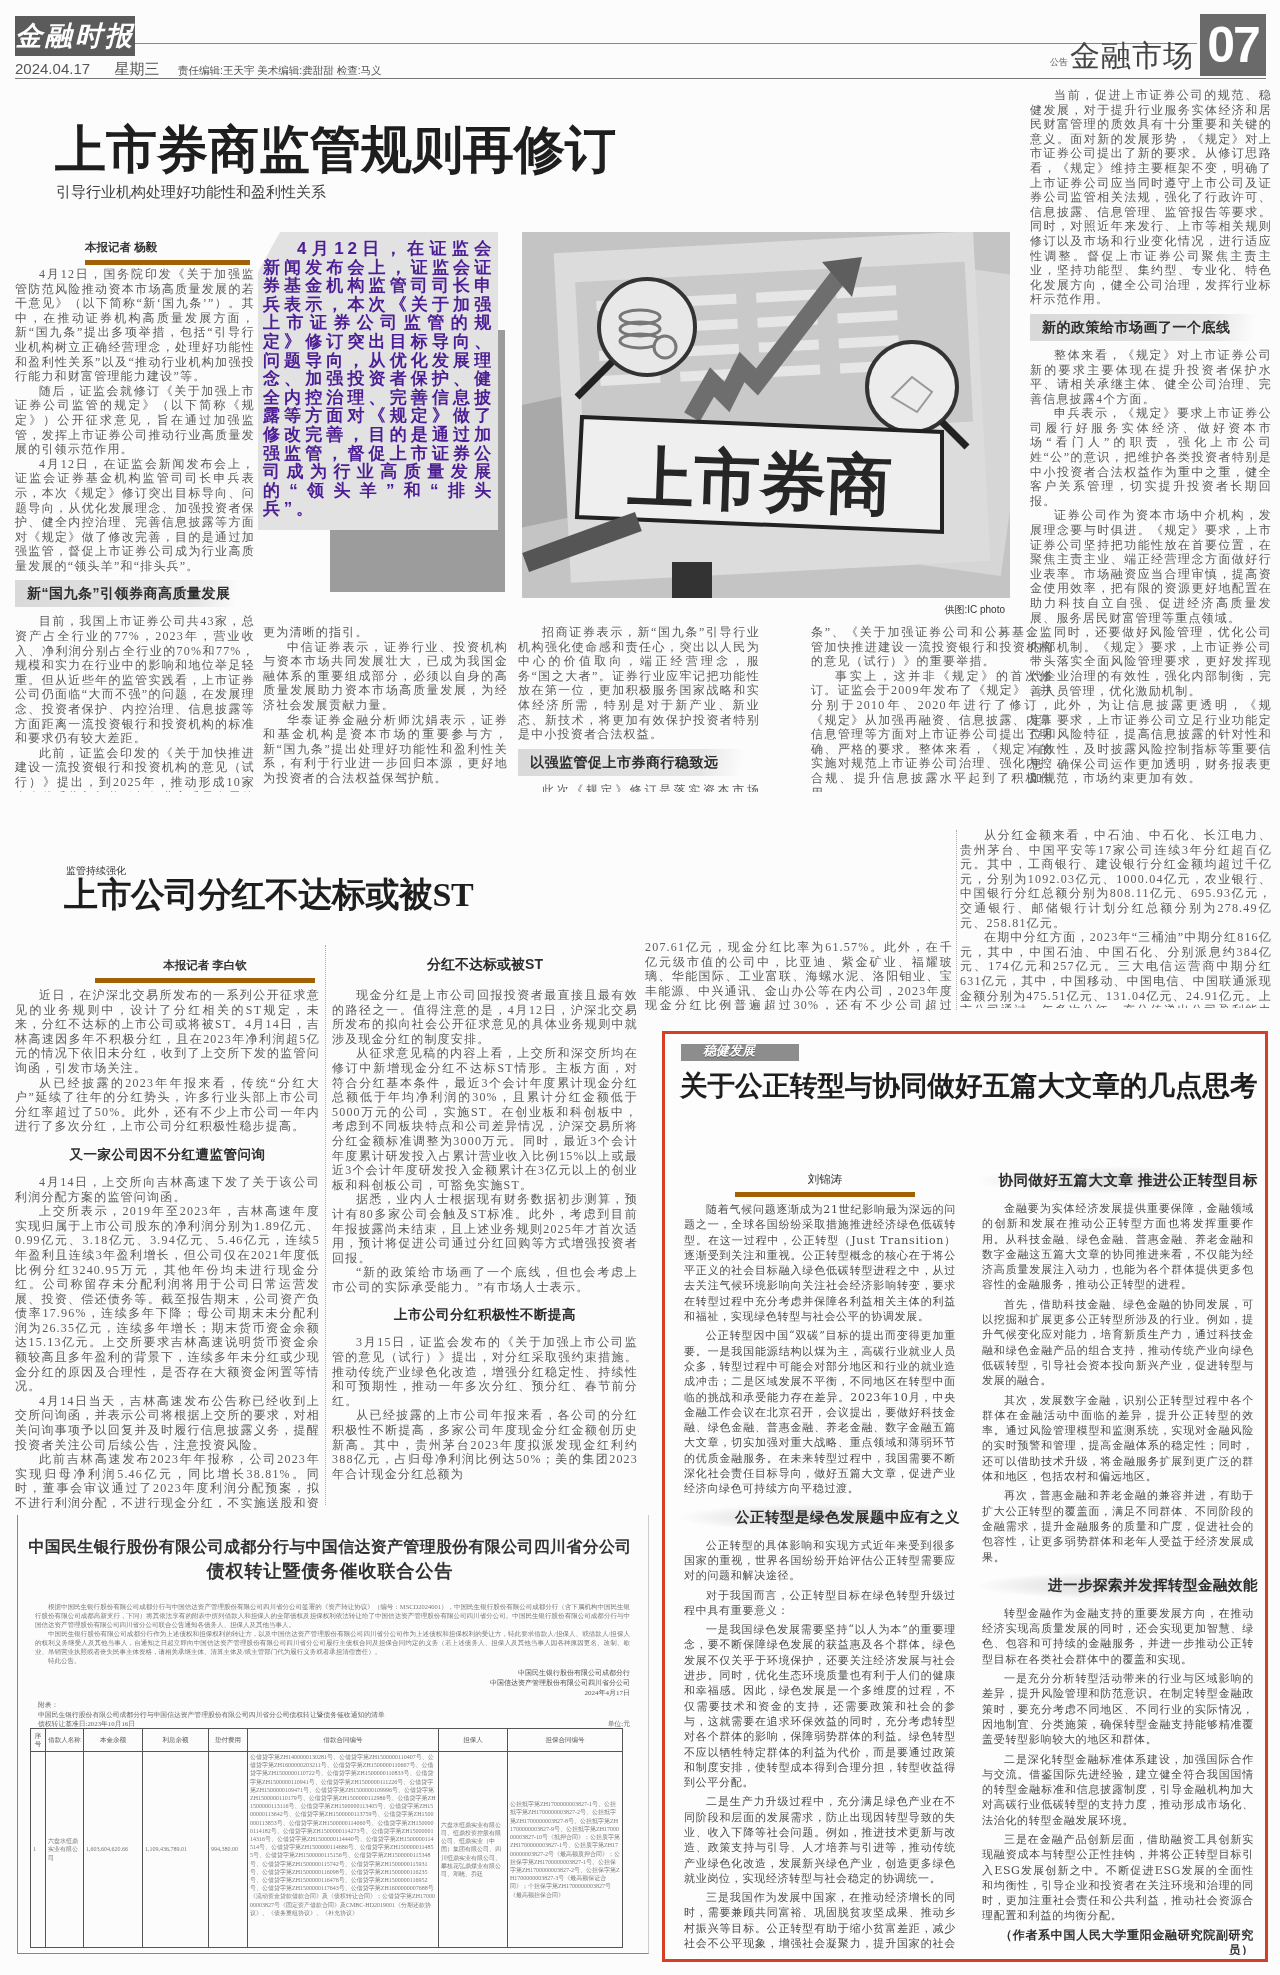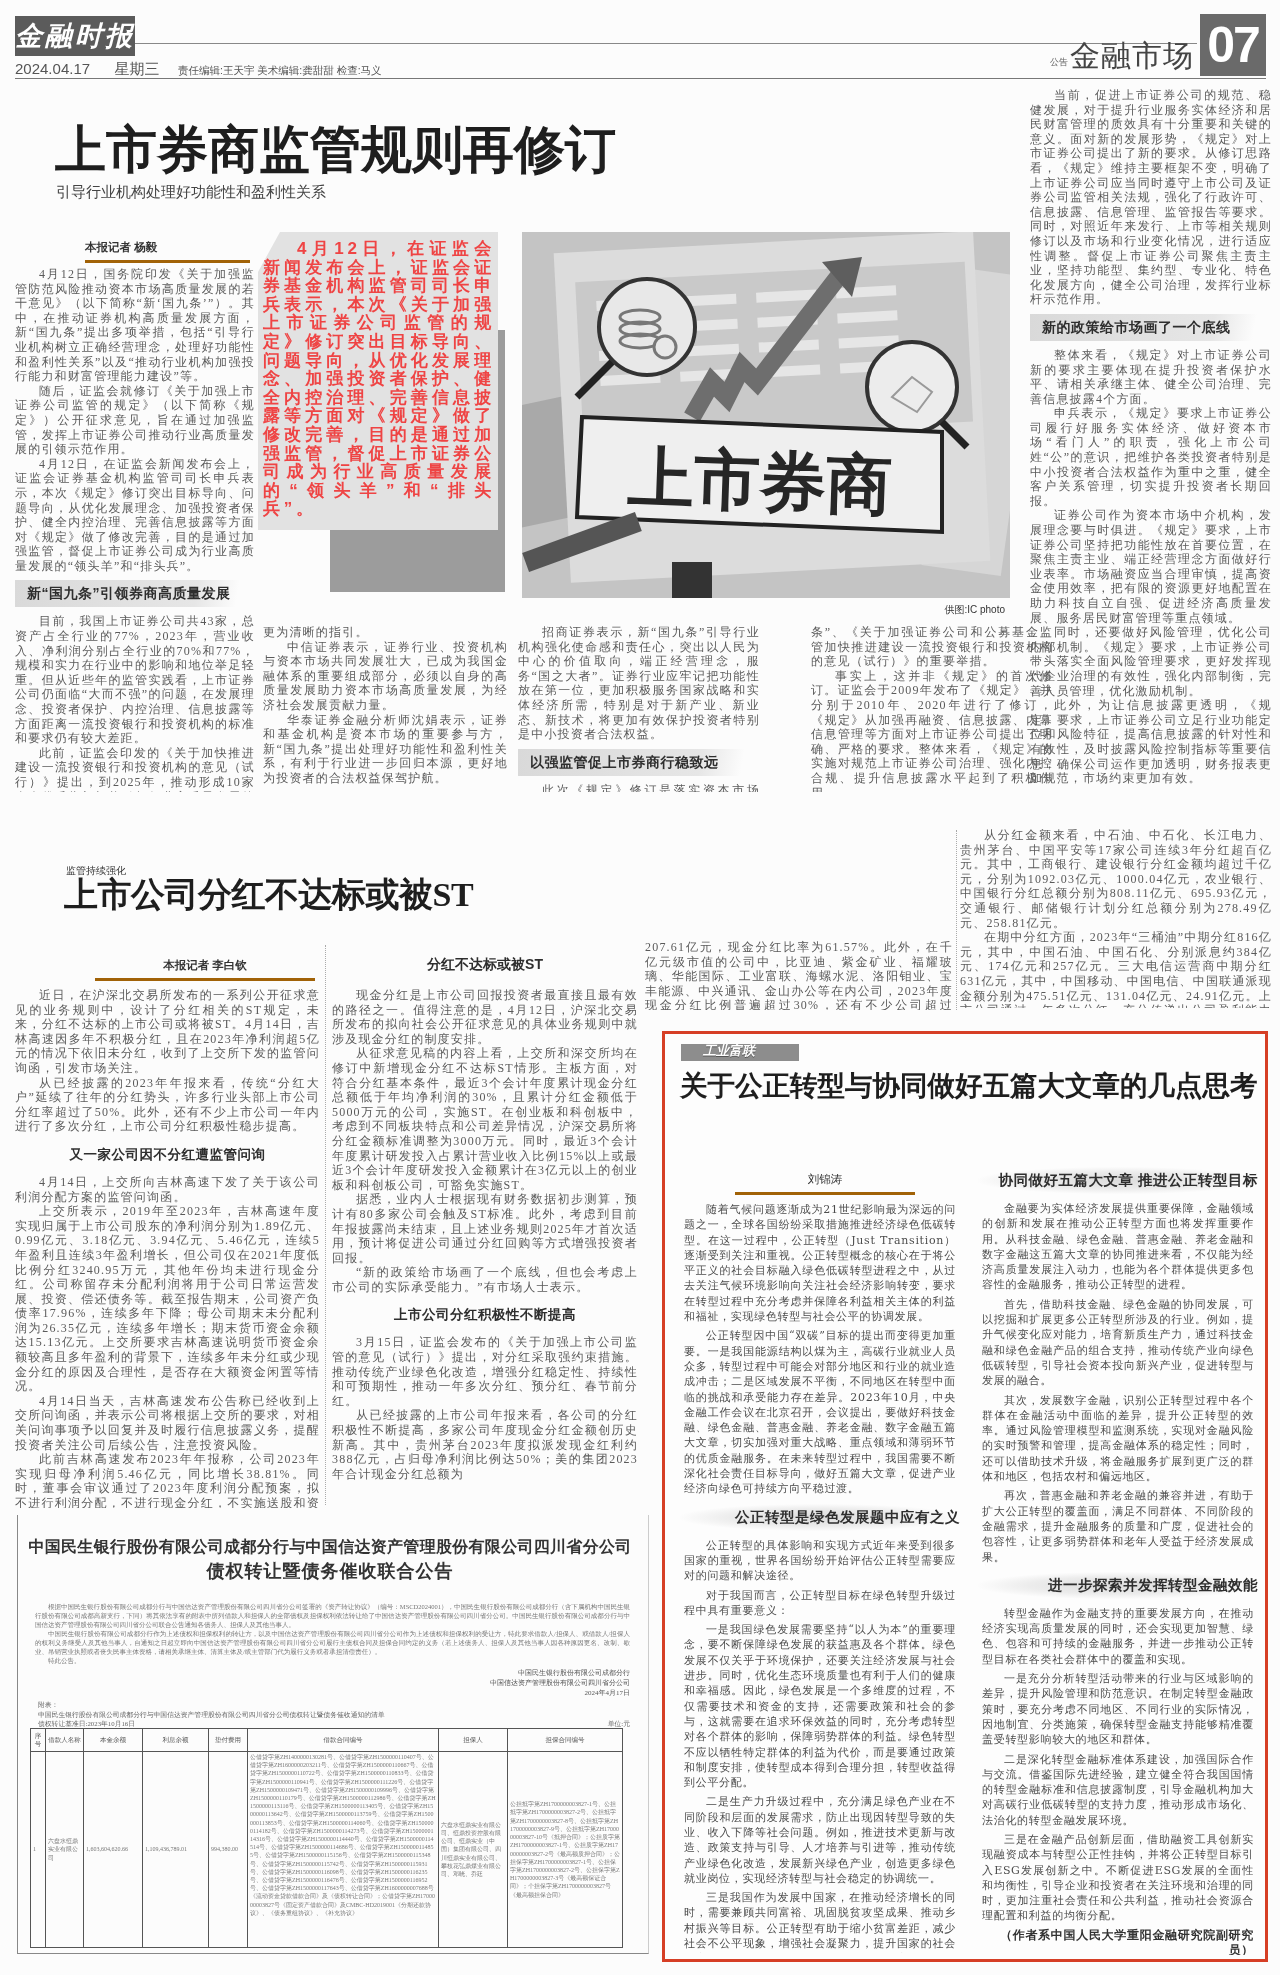--- a/index.html
+++ b/index.html
@@ -15,35 +15,35 @@
   .dateline .w{font-size:15px;margin-right:14px;}
   .dateline .e{font-size:10.5px;}
   .sec-tag{left:1050px;top:56px;font-size:9px;color:#666;font-family:"Liberation Sans","DejaVu Sans",sans-serif;}
   .sec-name{left:1070px;top:36px;font-size:30px;color:#444;font-family:"Liberation Sans","DejaVu Sans",sans-serif;letter-spacing:1px;}
   .page-no{left:1200px;top:14px;width:66px;height:62px;background:#6a6a6a;color:#fff;font-size:50px;font-weight:bold;
            line-height:62px;text-align:center;font-family:"Liberation Sans","DejaVu Sans",sans-serif;letter-spacing:-2px;}
   
   .h1{font-weight:bold;color:#1e1e1e;white-space:nowrap;font-family:"Liberation Serif","DejaVu Serif",serif;}
   .sub{color:#444;font-family:"Liberation Sans","DejaVu Sans",sans-serif;white-space:nowrap;}
   .byline{font-family:"Liberation Sans","DejaVu Sans",sans-serif;font-size:11.5px;color:#333;font-weight:bold;
-          border-bottom:3px solid #a16207;padding-bottom:5px;}
+          border-bottom:5px solid #a16207;padding-bottom:5px;}
   
   .col{position:absolute;font-size:12px;letter-spacing:1.2px;line-height:14.6px;color:#5a5a5a;text-align:justify;overflow:hidden;}
   .col p{margin:0;text-indent:2em;}
   .col p.cont{text-indent:0;}
   .subhead{font-family:"Liberation Sans","DejaVu Sans",sans-serif;font-weight:bold;color:#2e2e2e;font-size:14px;
            height:27px;line-height:27px;margin:7px 0 7px;padding-left:12px;letter-spacing:0.5px;text-indent:0;
            background:linear-gradient(100deg,#d9d9d9 0%,#e6e6e6 75%,rgba(255,255,255,0) 92%);}
   .subhead.center{text-align:center;padding-left:0;background:radial-gradient(ellipse at center,#dcdcdc 0%,#ececec 45%,rgba(255,255,255,0) 72%);}
   .subhead.plain{background:none;text-align:center;padding-left:0;font-size:13.5px;}
   
   .quote-shadow{left:330px;top:330px;width:175px;height:262px;background:#9c9c9c;}
   .quote{left:258px;top:232px;width:240px;height:298px;background:#e2e2e2;
          clip-path:polygon(22px 0,100% 0,100% 100%,0 100%,0 40px);}
-  .quote-text{left:263px;top:240px;width:232px;font-size:17px;line-height:18.6px;letter-spacing:3.8px;color:#ef4444;
+  .quote-text{left:263px;top:240px;width:232px;font-size:17px;line-height:18.6px;letter-spacing:3.8px;color:#4c1d95;
               font-family:"Liberation Sans","DejaVu Sans",sans-serif;font-weight:bold;text-align:justify;}
   .quote-text p{margin:0;text-indent:2em;}
   
   .photo{left:522px;top:232px;width:488px;height:366px;background:#bdbdbd;overflow:hidden;}
   .caption{left:900px;top:603px;width:105px;text-align:right;font-size:10px;color:#333;font-family:"Liberation Sans","DejaVu Sans",sans-serif;}
   
   .vdot{border-left:1px dotted #aaa;width:0;}
   
   .redbox{left:662px;top:1031px;width:600px;height:925px;border:3px solid #d63f26;background:#fdfdfd;}
   .tag{left:681px;top:1044px;width:118px;height:17px;background:#8d8d8d;color:#fff;font-style:italic;font-weight:bold;
@@ -205,21 +205,21 @@
   <p>现金分红是上市公司回报投资者最直接且最有效的路径之一。值得注意的是，4月12日，沪深北交易所发布的拟向社会公开征求意见的具体业务规则中就涉及现金分红的制度安排。</p>
   <p>从征求意见稿的内容上看，上交所和深交所均在修订中新增现金分红不达标ST情形。主板方面，对符合分红基本条件，最近3个会计年度累计现金分红总额低于年均净利润的30%，且累计分红金额低于5000万元的公司，实施ST。在创业板和科创板中，考虑到不同板块特点和公司差异情况，沪深交易所将分红金额标准调整为3000万元。同时，最近3个会计年度累计研发投入占累计营业收入比例15%以上或最近3个会计年度研发投入金额累计在3亿元以上的创业板和科创板公司，可豁免实施ST。</p>
   <p>据悉，业内人士根据现有财务数据初步测算，预计有80多家公司会触及ST标准。此外，考虑到目前年报披露尚未结束，且上述业务规则2025年才首次适用，预计将促进公司通过分红回购等方式增强投资者回报。</p>
   <p>“新的政策给市场画了一个底线，但也会考虑上市公司的实际承受能力。”有市场人士表示。</p>
   <div class="subhead plain">上市公司分红积极性不断提高</div>
   <p>3月15日，证监会发布的《关于加强上市公司监管的意见（试行）》提出，对分红采取强约束措施。推动传统产业绿色化改造，增强分红稳定性、持续性和可预期性，推动一年多次分红、预分红、春节前分红。</p>
   <p>从已经披露的上市公司年报来看，各公司的分红积极性不断提高，多家公司年度现金分红金额创历史新高。其中，贵州茅台2023年度拟派发现金红利约388亿元，占归母净利润比例达50%；美的集团2023年合计现金分红总额为</p>
 </div>
 
 <div class="abs redbox"></div>
-<div class="abs tag">工业富联</div>
+<div class="abs tag">稳健发展</div>
 <div class="abs h1" style="left:680px;top:1068px;font-size:27.5px;letter-spacing:0px;">关于公正转型与协同做好五篇大文章的几点思考</div>
 <div class="abs byline" style="left:735px;top:1172px;width:180px;text-align:center;font-weight:normal;">刘锦涛</div>
 
 <div class="rcol" style="left:680px;top:1198px;width:280px;height:755px;">
   <p>随着气候问题逐渐成为21世纪影响最为深远的问题之一，全球各国纷纷采取措施推进经济绿色低碳转型。在这一过程中，公正转型（Just Transition）逐渐受到关注和重视。公正转型概念的核心在于将公平正义的社会目标融入绿色低碳转型进程之中，从过去关注气候环境影响向关注社会经济影响转变，要求在转型过程中充分考虑并保障各利益相关主体的利益和福祉，实现绿色转型与社会公平的协调发展。</p>
   <p>公正转型因中国“双碳”目标的提出而变得更加重要。一是我国能源结构以煤为主，高碳行业就业人员众多，转型过程中可能会对部分地区和行业的就业造成冲击；二是区域发展不平衡，不同地区在转型中面临的挑战和承受能力存在差异。2023年10月，中央金融工作会议在北京召开，会议提出，要做好科技金融、绿色金融、普惠金融、养老金融、数字金融五篇大文章，切实加强对重大战略、重点领域和薄弱环节的优质金融服务。在未来转型过程中，我国需要不断深化社会责任目标导向，做好五篇大文章，促进产业经济向绿色可持续方向平稳过渡。</p>
   <div class="subhead center">公正转型是绿色发展题中应有之义</div>
   <p>公正转型的具体影响和实现方式近年来受到很多国家的重视，世界各国纷纷开始评估公正转型需要应对的问题和解决途径。</p>
   <p>对于我国而言，公正转型目标在绿色转型升级过程中具有重要意义：</p>
   <p>一是我国绿色发展需要坚持“以人为本”的重要理念，要不断保障绿色发展的获益惠及各个群体。绿色发展不仅关乎于环境保护，还要关注经济发展与社会进步。同时，优化生态环境质量也有利于人们的健康和幸福感。因此，绿色发展是一个多维度的过程，不仅需要技术和资金的支持，还需要政策和社会的参与，这就需要在追求环保效益的同时，充分考虑转型对各个群体的影响，保障弱势群体的利益。绿色转型不应以牺牲特定群体的利益为代价，而是要通过政策和制度安排，使转型成本得到合理分担，转型收益得到公平分配。</p>

